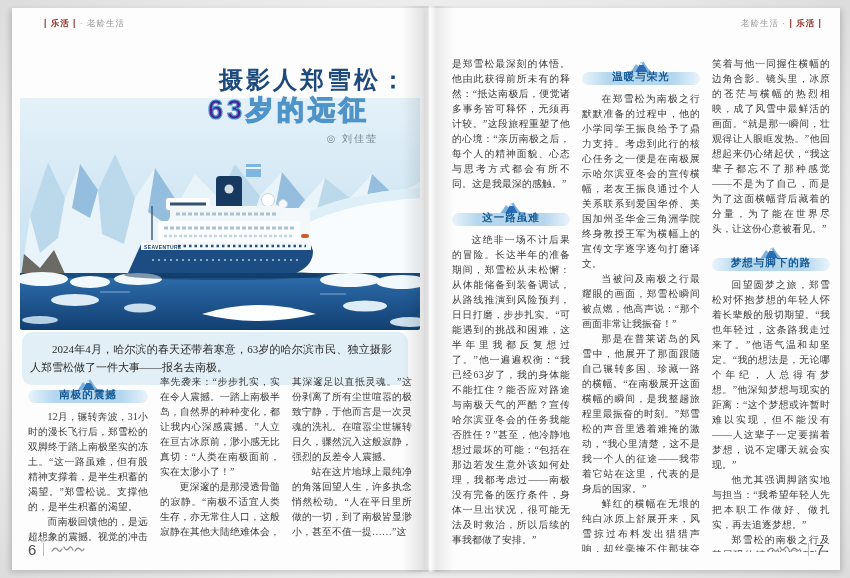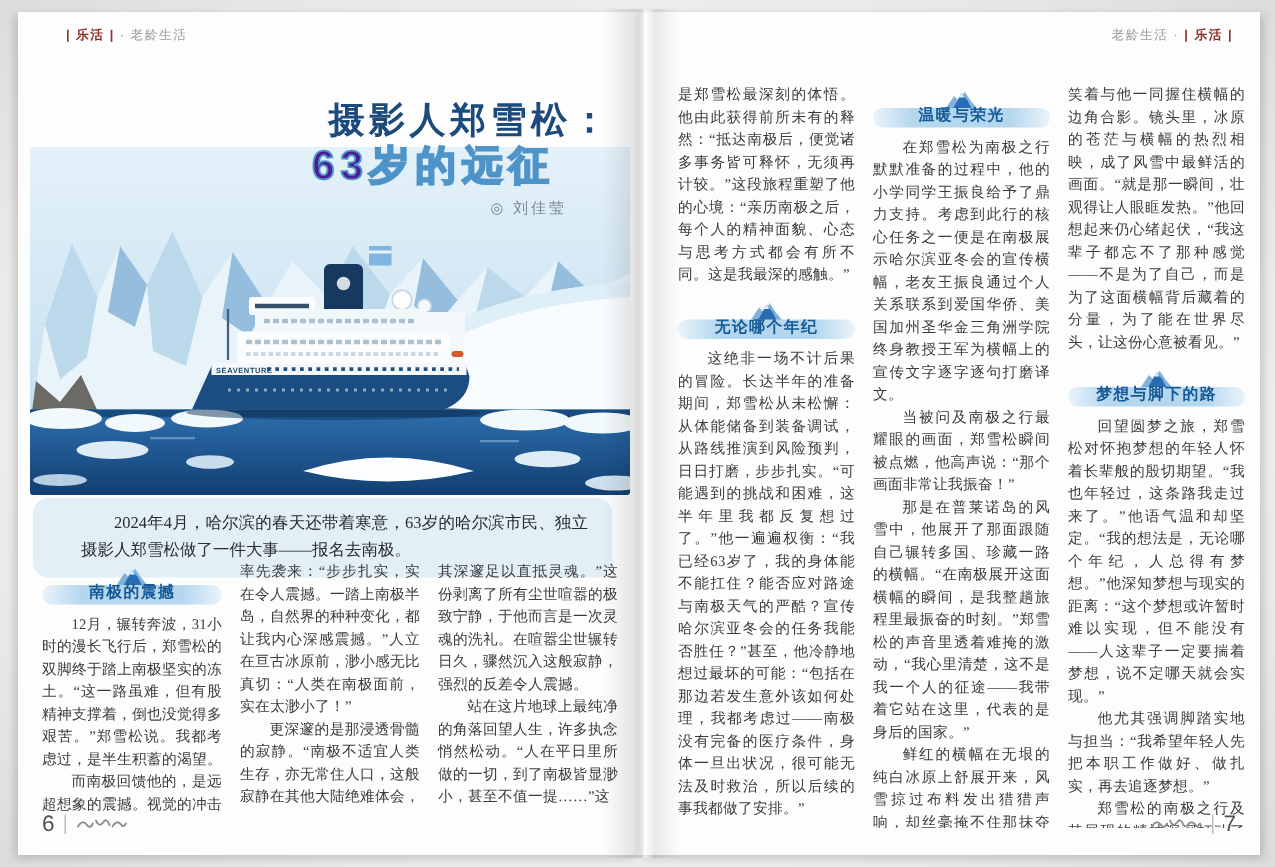--- a/index.html
+++ b/index.html
@@ -32,21 +32,21 @@
   .hero svg.scene{position:absolute;inset:0;z-index:2;}
   .t1{position:absolute;right:12px;top:16px;z-index:3;
       font-family:"Liberation Sans",sans-serif;font-weight:bold;font-size:24px;
       letter-spacing:3px;color:#1c4a7c;}
   .t2{position:absolute;right:50px;top:44px;z-index:3;
       font-family:"Liberation Sans",sans-serif;font-weight:bold;font-size:27px;letter-spacing:4px;
       color:#4c1d95;-webkit-text-stroke:1.2px #4e94c8;text-shadow:0 0 1px #4e94c8;}
   .author{position:absolute;right:42px;top:84px;z-index:3;font-size:10px;color:#7a8a96;letter-spacing:2px;}
   
   .intro{position:absolute;left:10px;right:18px;top:324px;
-     background:#e2eff7;border-radius:10px;padding:8px 16px 9px 32px;
+     background:#e2eff7;border-radius:10px;padding:8px 16px 9px 8px;
      font-size:11px;line-height:18px;color:#2b2b2b;text-align:justify;}
   .intro p{margin:0;text-indent:2em;}
   
   .cols{position:absolute;display:flex;gap:12px;}
   .cols.lc{left:16px;right:14px;top:366px;height:178px;overflow:hidden;}
   .cols.rc{left:26px;right:10px;top:48px;height:496px;overflow:hidden;}
   .col{flex:1 1 0;min-width:0;}
   .col p{margin:0;font-size:9.8px;line-height:15px;color:#3b3b3b;text-align:justify;letter-spacing:.2px;}
   .col p.ind{text-indent:2em;}
   
@@ -168,21 +168,21 @@
         <div class="sec">
           <svg class="berg" viewBox="0 0 26 16">
             <polygon points="2,15 8,6 12,10 15,3 19,9 24,15" fill="#7fb2dc"></polygon>
             <polygon points="7,15 13,4 17,9 20,15" fill="#2a6cb2"></polygon>
             <polygon points="13,4 15,7 11,7" fill="#ddeef9"></polygon>
           </svg>
           <div class="sec-bar">
             <span>南极的震撼</span>
           </div>
         </div>
-        <p class="ind">12月，辗转奔波，31小时的漫长飞行后，郑雪松的双脚终于踏上南极坚实的冻土。“这一路虽难，但有股精神支撑着，倒也没觉得多艰苦。”郑雪松说。我都考虑过，是半生积蓄的渴望。</p>
+        <p class="ind">12月，辗转奔波，31小时的漫长飞行后，郑雪松的双脚终于踏上南极坚实的冻土。“这一路虽难，但有股精神支撑着，是半生积蓄的渴望。”郑雪松说。支撑他的，是半生积蓄的渴望。</p>
         <p class="ind">而南极回馈他的，是远超想象的震撼。视觉的冲击</p>
       </div>
       <div class="col">
         <p>率先袭来：“步步扎实，实在令人震撼。一踏上南极半岛，自然界的种种变化，都让我内心深感震撼。”人立在亘古冰原前，渺小感无比真切：“人类在南极面前，实在太渺小了！”</p>
         <p class="ind">更深邃的是那浸透骨髓的寂静。“南极不适宜人类生存，亦无常住人口，这般寂静在其他大陆绝难体会，</p>
       </div>
       <div class="col">
         <p>其深邃足以直抵灵魂。”这份剥离了所有尘世喧嚣的极致宁静，于他而言是一次灵魂的洗礼。在喧嚣尘世辗转日久，骤然沉入这般寂静，强烈的反差令人震撼。</p>
         <p class="ind">站在这片地球上最纯净的角落回望人生，许多执念悄然松动。“人在平日里所做的一切，到了南极皆显渺小，甚至不值一提……”这</p>
       </div>
@@ -207,21 +207,21 @@
     <div class="cols rc">
       <div class="col">
         <p>是郑雪松最深刻的体悟。他由此获得前所未有的释然：“抵达南极后，便觉诸多事务皆可释怀，无须再计较。”这段旅程重塑了他的心境：“亲历南极之后，每个人的精神面貌、心态与思考方式都会有所不同。这是我最深的感触。”</p>
         <div class="sec" style="margin-top:8px;">
           <svg class="berg" viewBox="0 0 26 16">
             <polygon points="2,15 8,6 12,10 15,3 19,9 24,15" fill="#7fb2dc"></polygon>
             <polygon points="7,15 13,4 17,9 20,15" fill="#2a6cb2"></polygon>
             <polygon points="13,4 15,7 11,7" fill="#ddeef9"></polygon>
           </svg>
           <div class="sec-bar">
-            <span>无论哪个年纪</span>
+            <span>这一路虽难</span>
           </div>
         </div>
         <p class="ind">这绝非一场不计后果的冒险。长达半年的准备期间，郑雪松从未松懈：从体能储备到装备调试，从路线推演到风险预判，日日打磨，步步扎实。“可能遇到的挑战和困难，这半年里我都反复想过了。”他一遍遍权衡：“我已经63岁了，我的身体能不能扛住？能否应对路途与南极天气的严酷？宣传哈尔滨亚冬会的任务我能否胜任？”甚至，他冷静地想过最坏的可能：“包括在那边若发生意外该如何处理，我都考虑过——南极没有完备的医疗条件，身体一旦出状况，很可能无法及时救治，所以后续的事我都做了安排。”</p>
       </div>
 
       <div class="col">
         <div class="sec">
           <svg class="berg" viewBox="0 0 26 16">
             <polygon points="2,15 8,6 12,10 15,3 19,9 24,15" fill="#7fb2dc"></polygon>
             <polygon points="7,15 13,4 17,9 20,15" fill="#2a6cb2"></polygon>

